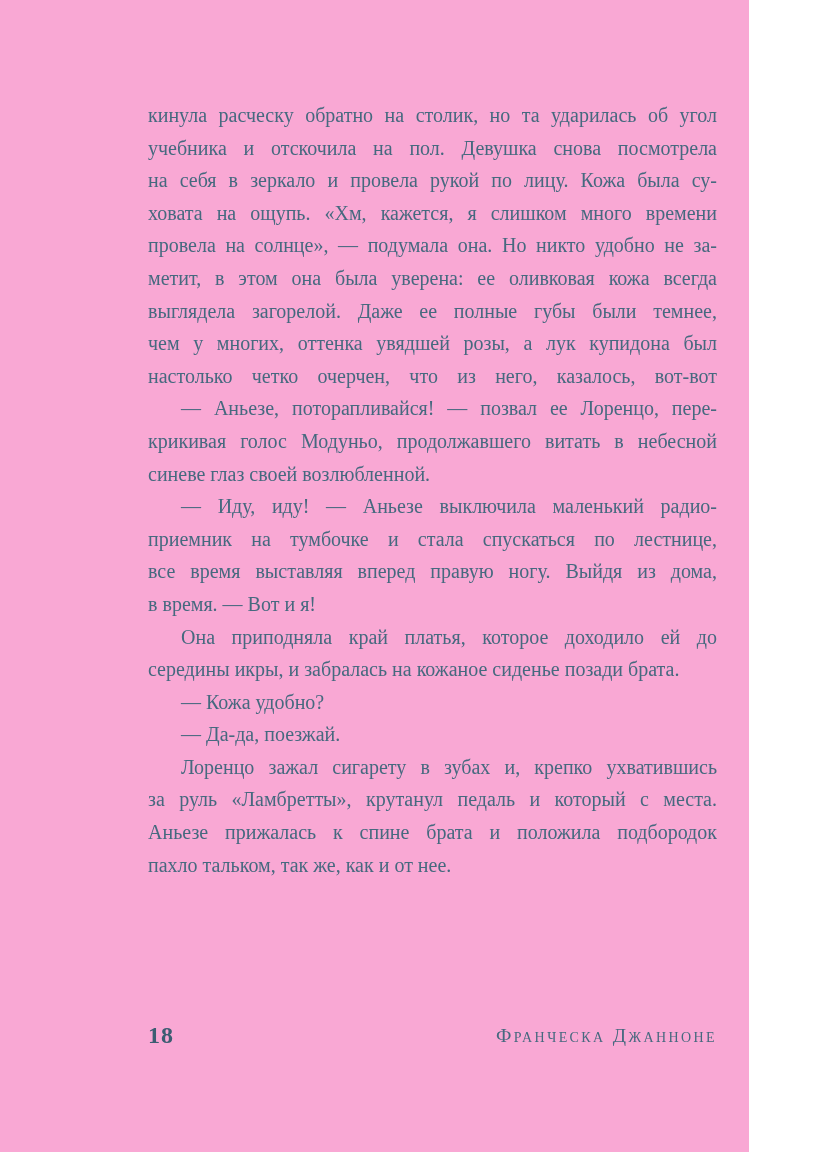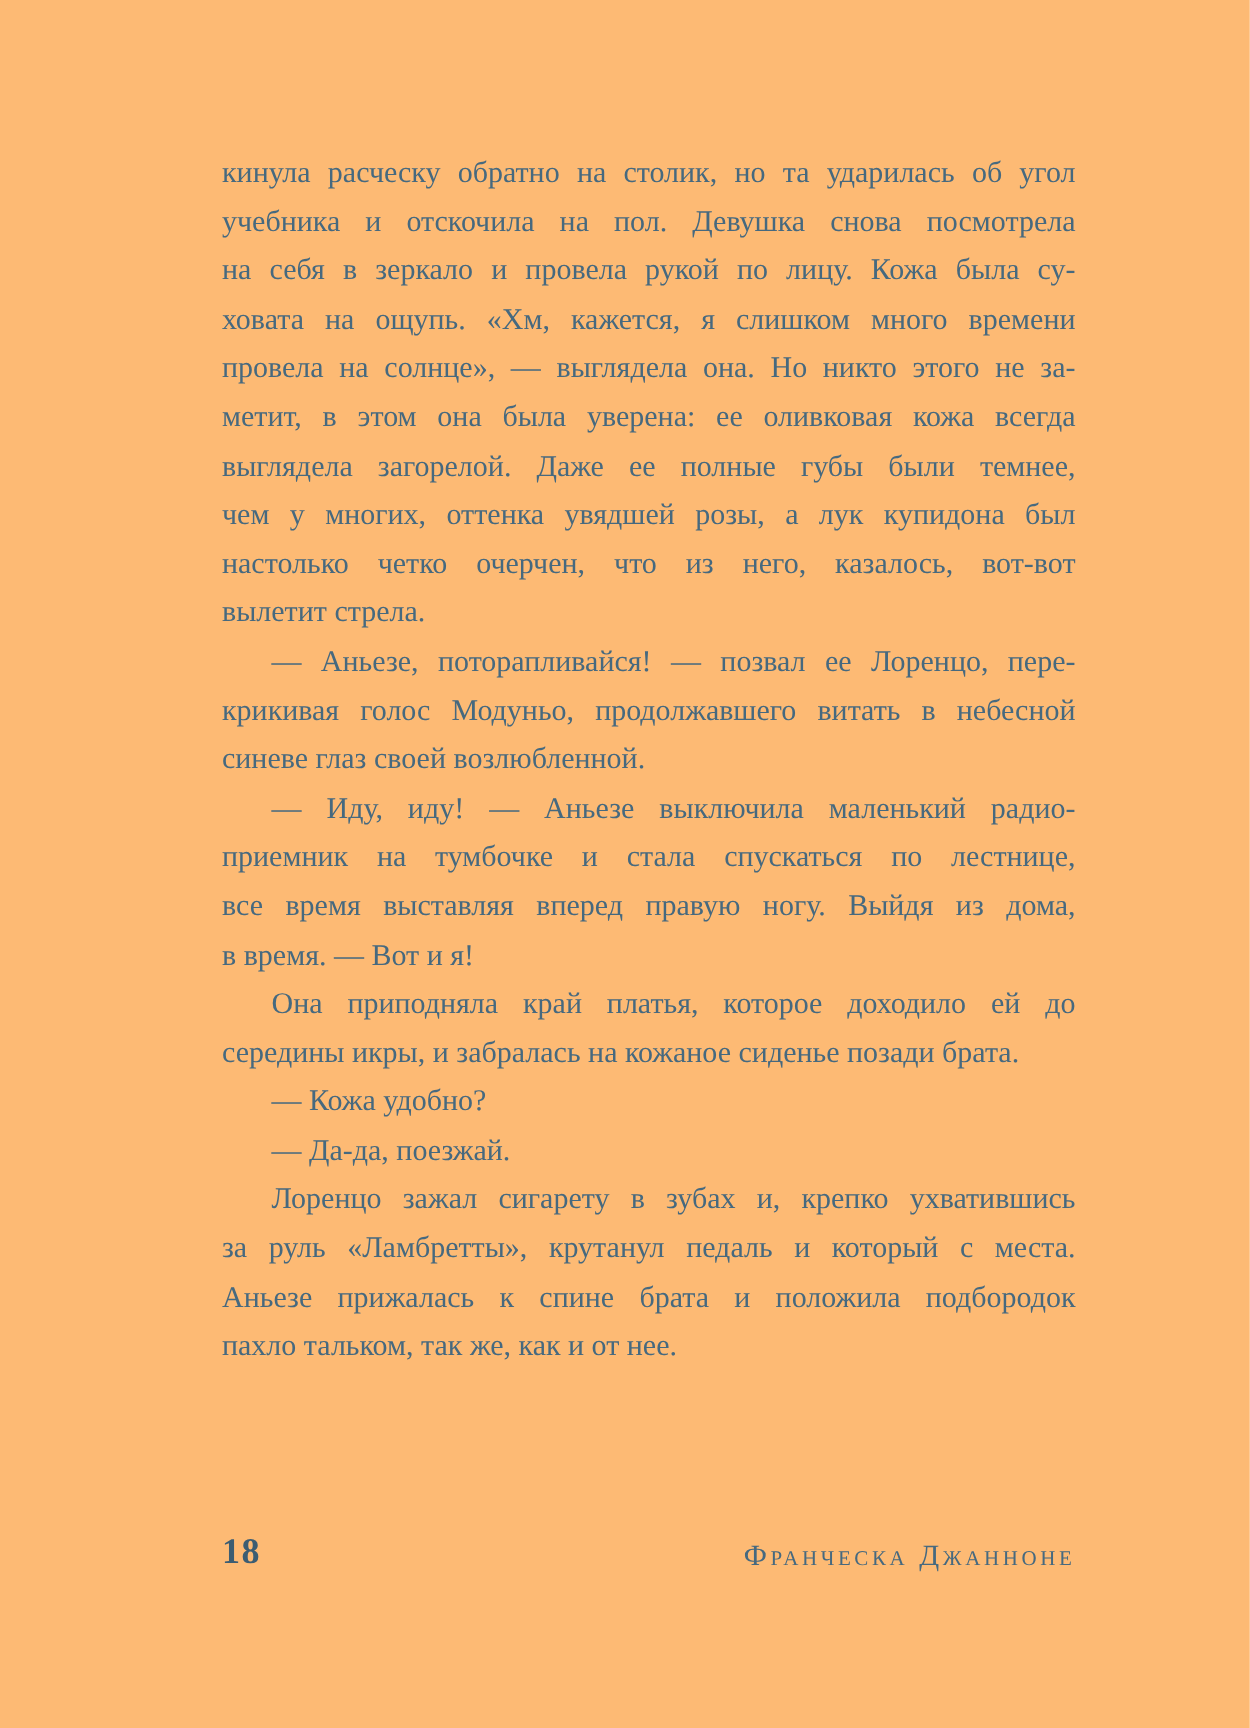--- a/index.html
+++ b/index.html
@@ -10,23 +10,23 @@
     width: 833px;
     height: 1152px;
     background: #ffffff;
     position: relative;
     overflow: hidden;
     font-family: "Liberation Serif", serif;
   }
   .book-page {
     position: absolute;
     left: 0; top: 0;
-    width: 833px;
+    width: 749px;
     height: 1152px;
-    background: #fdba74;
+    background: #f9a8d4;
   }
   .text-block {
     position: absolute;
     left: 148px;
     top: 99px;
     width: 569px;
     color: #46697f;
     font-size: 20px;
   }
   .line {
@@ -44,21 +44,21 @@
   .line.indent {
     text-indent: 33px;
   }
   .footer-row {
     position: absolute;
     left: 148px;
     top: 1022px;
     width: 569px;
     display: flex;
     justify-content: space-between;
-    align-items: flex-end;
+    align-items: center;
   }
   .page-number {
     font-weight: bold;
     font-size: 24px;
     color: #3c5d72;
     letter-spacing: 1px;
   }
   .running-author {
     font-variant: small-caps;
     font-size: 19.5px;
@@ -69,26 +69,25 @@
 </head>
 <body>
 
 <div class="book-page">
 
   <div class="text-block">
       <div class="line">кинула расческу обратно на столик, но та ударилась об угол</div>
       <div class="line">учебника и отскочила на пол. Девушка снова посмотрела</div>
       <div class="line">на себя в зеркало и провела рукой по лицу. Кожа была су-</div>
       <div class="line">ховата на ощупь. «Хм, кажется, я слишком много времени</div>
-      <div class="line">провела на солнце», — выглядела она. Но никто этого не за-</div>
+      <div class="line">провела на солнце», — подумала она. Но никто удобно не за-</div>
       <div class="line">метит, в этом она была уверена: ее оливковая кожа всегда</div>
       <div class="line">выглядела загорелой. Даже ее полные губы были темнее,</div>
       <div class="line">чем у многих, оттенка увядшей розы, а лук купидона был</div>
       <div class="line">настолько четко очерчен, что из него, казалось, вот-вот</div>
-      <div class="line end">вылетит стрела.</div>
       <div class="line indent">— Аньезе, поторапливайся! — позвал ее Лоренцо, пере-</div>
       <div class="line">крикивая голос Модуньо, продолжавшего витать в небесной</div>
       <div class="line end">синеве глаз своей возлюбленной.</div>
       <div class="line indent">— Иду, иду! — Аньезе выключила маленький радио-</div>
       <div class="line">приемник на тумбочке и стала спускаться по лестнице,</div>
       <div class="line">все время выставляя вперед правую ногу. Выйдя из дома,</div>
       <div class="line end">в время. — Вот и я!</div>
       <div class="line indent">Она приподняла край платья, которое доходило ей до</div>
       <div class="line end">середины икры, и забралась на кожаное сиденье позади брата.</div>
       <div class="line indent end">— Кожа удобно?</div>

